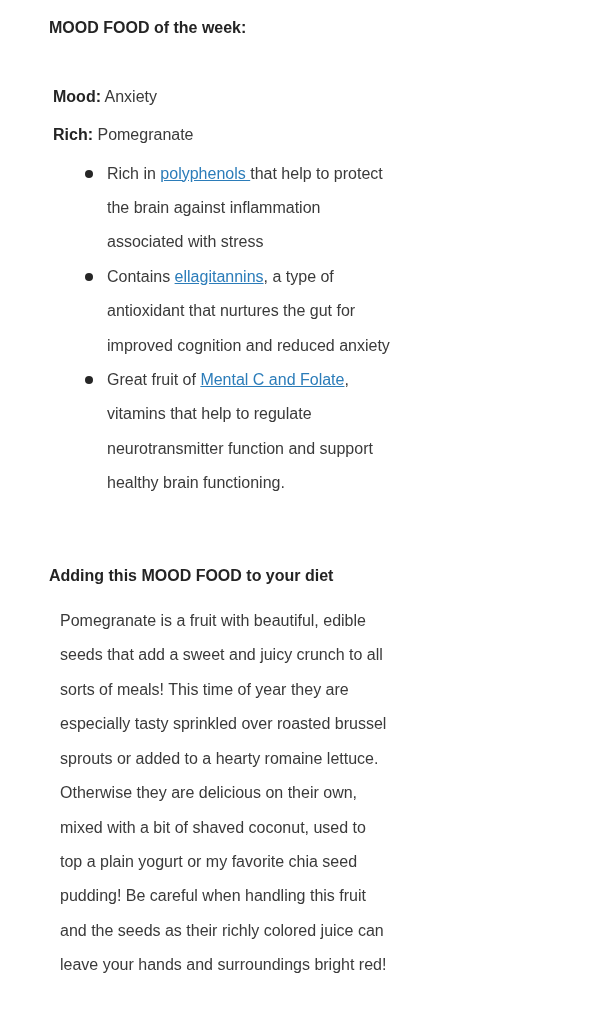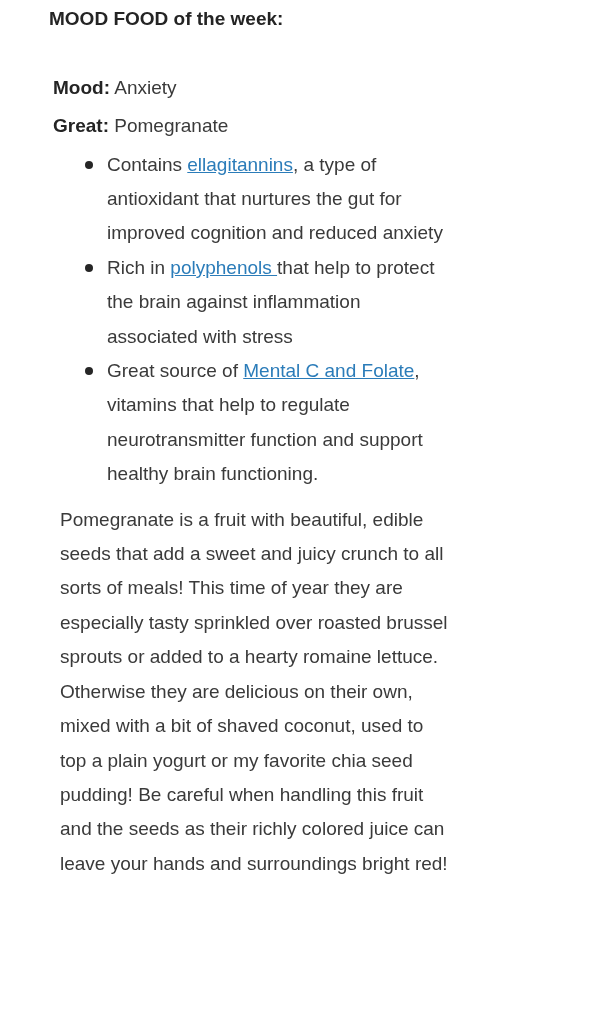--- a/index.html
+++ b/index.html
@@ -7,23 +7,23 @@
     --bold-color:#242424;
     --link-color:#2b7cb9;
     --bg-color:#ffffff;
   }
   html,body{margin:0;padding:0;background:var(--bg-color);}
   body{width:612px;}
   .page{
     box-sizing:border-box;
     width:535px;
     min-height:1024px;
-    padding:2px 43px 20px 49px;
+    padding:11px 43px 20px 49px;
     font-family:"Liberation Sans","DejaVu Sans",sans-serif;
-    font-size:19px;
+    font-size:16px;
     line-height:34.4px;
     color:var(--text-color);
     background:var(--bg-color);
   }
   .bold{font-weight:700;color:var(--bold-color);}
   .title{margin:0 0 34.4px 0;}
   .info-line{margin:4px;}
   ul.benefits{
     list-style:none;
     margin:0;
@@ -56,36 +56,37 @@
 </style>
 </head>
 <body>
 
 <div class="page">
 
   <p class="title bold">MOOD FOOD of the week:</p>
 
   <div>
     <div class="info-line"><span class="bold">Mood:</span> <span>Anxiety</span></div>
-    <div class="info-line"><span class="bold">Great:</span> <span>Pomegranate</span></div>
+    <div class="info-line"><span class="bold">Rich:</span> <span>Pomegranate</span></div>
   </div>
 
   <ul class="benefits">
+    <li><span class="marker"></span><span>Rich in </span><a class="link">polyphenols </a><span>that help to protect
+the brain against inflammation
+associated with stress</span></li>
     <li><span class="marker"></span><span>Contains </span><a class="link">ellagitannins</a><span>, a type of
 antioxidant that nurtures the gut for
 improved cognition and reduced anxiety</span></li>
-    <li><span class="marker"></span><span>Rich in </span><a class="link">polyphenols </a><span>that help to protect
-the brain against inflammation
-associated with stress</span></li>
-    <li><span class="marker"></span><span>Great source of </span><a class="link">Mental C and Folate</a><span>,
+    <li><span class="marker"></span><span>Great fruit of </span><a class="link">Mental C and Folate</a><span>,
 vitamins that help to regulate
 neurotransmitter function and support
 healthy brain functioning.</span></li>
   </ul>
 
+  <p class="diet-heading bold">Adding this MOOD FOOD to your diet</p>
   <p class="para">Pomegranate is a fruit with beautiful, edible
 seeds that add a sweet and juicy crunch to all
 sorts of meals! This time of year they are
 especially tasty sprinkled over roasted brussel
 sprouts or added to a hearty romaine lettuce.
 Otherwise they are delicious on their own,
 mixed with a bit of shaved coconut, used to
 top a plain yogurt or my favorite chia seed
 pudding! Be careful when handling this fruit
 and the seeds as their richly colored juice can

